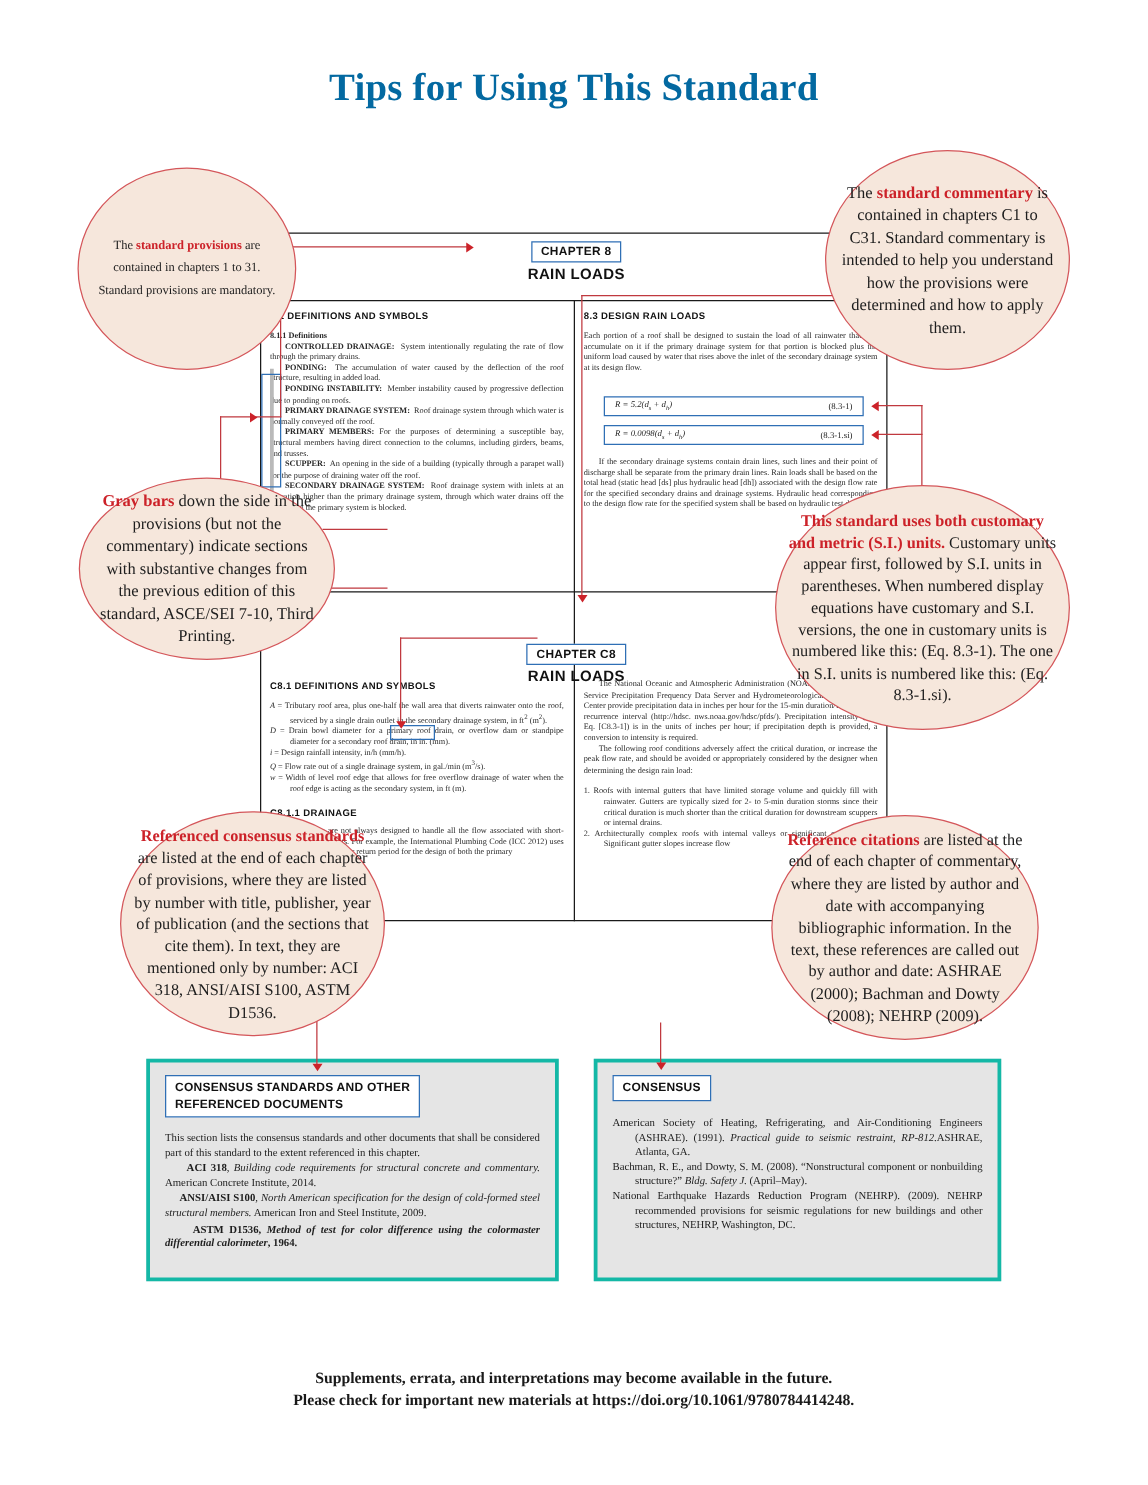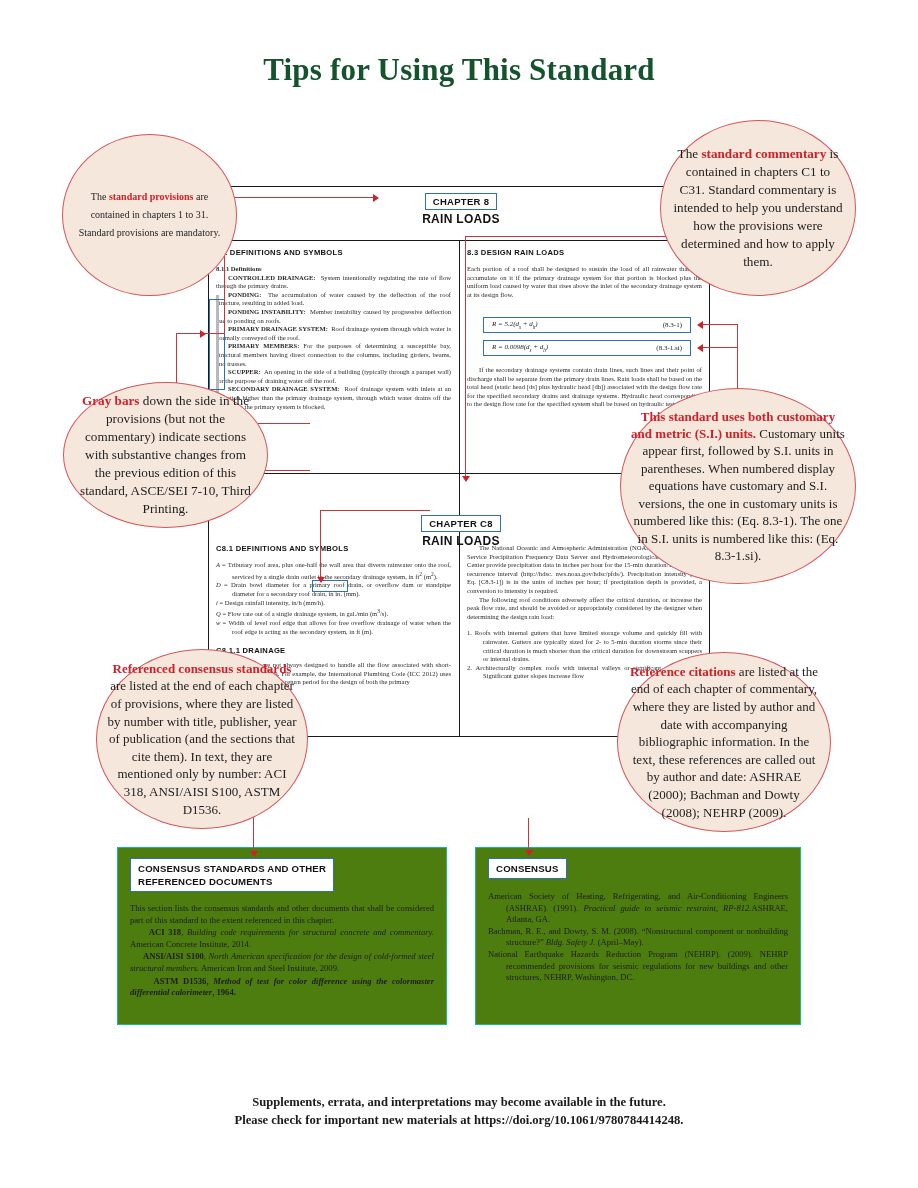--- a/index.html
+++ b/index.html
@@ -12,21 +12,21 @@
     color:#1a1a1a;
   }
   .page{position:absolute;inset:0;}
 
   
   .page-title{
     position:absolute;left:0;top:52px;width:918px;
     text-align:center;
     font-family:"Liberation Serif", serif;
     font-weight:bold;font-size:31px;letter-spacing:.2px;
-    color:#14532d;
+    color:#0369a1;
   }
 
   
   .doc-sheet{
     position:absolute;left:208px;top:240px;width:502px;height:497px;
     background:#ffffff;border:1px solid #1a1a1a;border-top:1px solid #1a1a1a;
     box-sizing:border-box;
   }
   .doc-sheet-top-rule{
     position:absolute;left:208px;top:186px;width:502px;height:1px;background:#1a1a1a;
@@ -103,21 +103,21 @@
   .ln{position:absolute;background:#c0393f;z-index:4;}
   .arrow{
     position:absolute;width:0;height:0;z-index:6;
   }
   .arrow.right{border-top:4px solid transparent;border-bottom:4px solid transparent;border-left:6px solid #cc2229;}
   .arrow.left{border-top:4px solid transparent;border-bottom:4px solid transparent;border-right:6px solid #cc2229;}
   .arrow.down{border-left:4px solid transparent;border-right:4px solid transparent;border-top:6px solid #cc2229;}
 
   
   .bottom-box{
-    position:absolute;border:1px solid #14b8a6;background:#4d7c0f;box-sizing:border-box;
+    position:absolute;border:3px solid #14b8a6;background:#e5e5e5;box-sizing:border-box;
   }
   .sec-tag{
     display:inline-block;
     font-family:"Liberation Sans", sans-serif;
     font-weight:bold;font-size:9.6px;line-height:13px;letter-spacing:.2px;color:#111;
     border:1.5px solid #2f6fb5;background:#fff;padding:3px 7px;
   }
   .bottom-body{
     font-family:"Liberation Serif", serif;
     font-size:8.6px;line-height:11.6px;text-align:justify;color:#1d1d1d;

